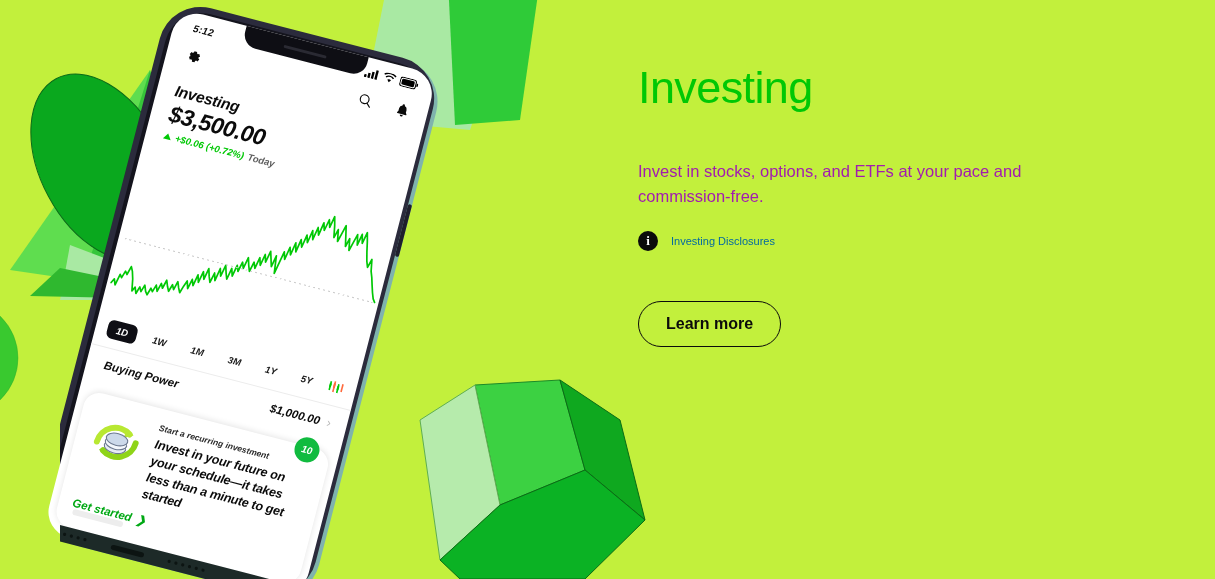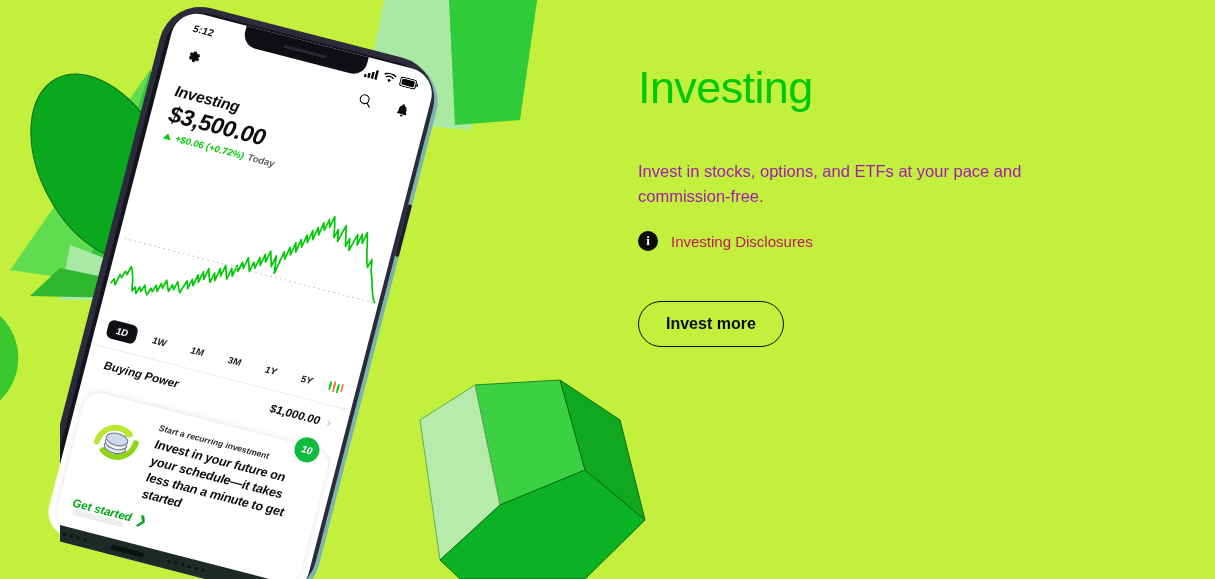--- a/index.html
+++ b/index.html
@@ -66,22 +66,22 @@
     border-radius: 50%;
     background: #0b0b0b;
     color: #fff;
     font-size: 13px;
     font-weight: 700;
     display: flex; align-items: center; justify-content: center;
     font-family: "Liberation Serif", serif;
     flex: none;
   }
   #disclosure-label {
-    font-size: 15px;
-    color: #be185d;
+    font-size: 11px;
+    color: #0369a1;
   }
   #learn-more {
     margin-top: 50px;
     display: inline-flex;
     align-items: center; justify-content: center;
     height: 46px;
     padding: 0 27px;
     border: 1.6px solid #0b0b0b;
     border-radius: 30px;
     background: transparent;
@@ -432,16 +432,16 @@
     </svg>
   </div>
 
   <div id="content">
     <div id="eyebrow">Investing</div>
     <p id="subcopy">Invest in stocks, options, and ETFs at your pace and commission-free.</p>
     <div id="disclosure-row">
       <span id="disclosure-icon">i</span>
       <span id="disclosure-label">Investing Disclosures</span>
     </div>
-    <button id="learn-more">Invest more</button>
+    <button id="learn-more">Learn more</button>
   </div>
 
 </div>
 
 </body></html>

